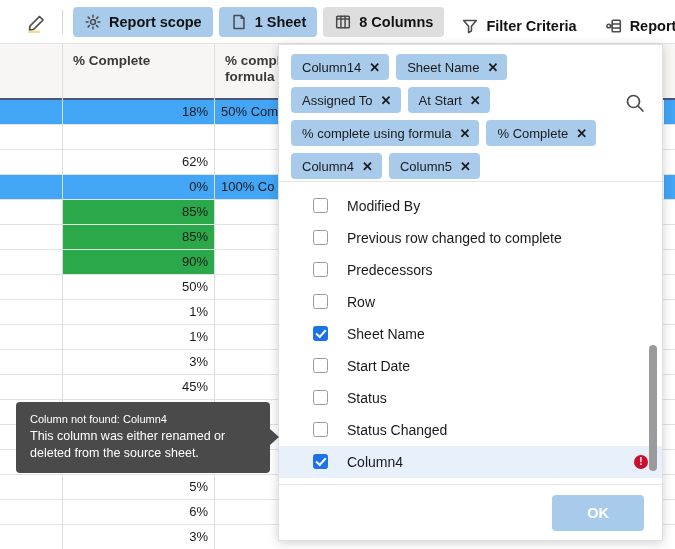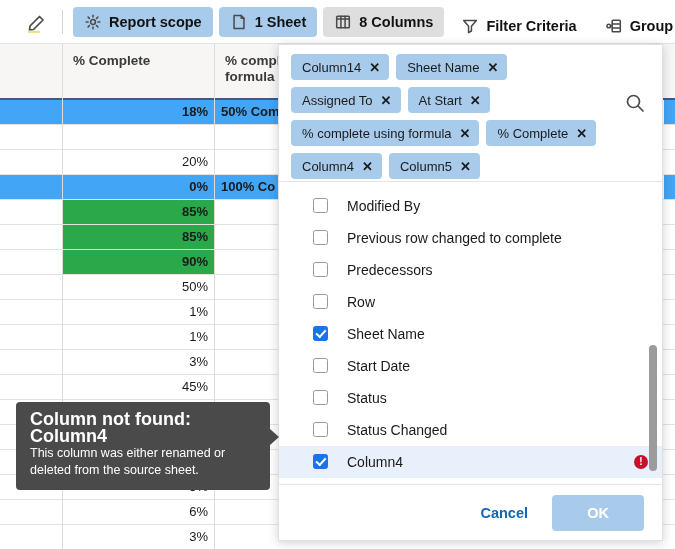--- a/index.html
+++ b/index.html
@@ -49,29 +49,29 @@
   .grow {
     position:absolute; left:0; width:675px; height:25px;
     border-bottom:1px solid #e2e2e2;
   }
   .gcell {
     position:absolute; top:0; height:24px; line-height:24px;
     font-size:13px; color:#1a1a1a; padding:0 6px;
     overflow:hidden; white-space:nowrap;
   }
   .gcell.num { text-align:right; }
-  .gcell.bold { font-weight:700; }
+  .gcell.bold { font-weight:400; }
 
   
   .tooltip {
     position:absolute; left:16px; top:402px; width:254px;
     background:#4a4a4a; border-radius:4px; color:#fff;
     padding:9px 12px 11px 14px; z-index:40;
   }
-  .tooltip-title { font-size:18px; font-weight:700; line-height:17px; }
+  .tooltip-title { font-size:11px; font-weight:400; line-height:17px; }
   .tooltip-body { font-size:12.5px; line-height:17px; font-weight:400; }
   .tooltip-arrow {
     position:absolute; left:270px; top:429px;
     width:0; height:0;
     border-top:8px solid transparent; border-bottom:8px solid transparent;
     border-left:9px solid #4a4a4a; z-index:40;
   }
 
   
   .panel {
@@ -170,21 +170,21 @@
           <div class="gcell" style="left: 664px; width: 11px; background: rgb(66, 165, 245);"></div>
         </div>
         <div class="grow" style="top: 81px;">
           <div class="gcell" style="left: 0px; width: 63px; border-right: 1px solid rgb(220, 220, 220);"></div>
           <div class="gcell num" style="left: 63px; width: 152px; border-right: 1px solid rgb(220, 220, 220);"></div>
           <div class="gcell" style="left: 215px; width: 160px;"></div>
           <div class="gcell" style="left: 664px; width: 11px;"></div>
         </div>
         <div class="grow" style="top: 106px;">
           <div class="gcell" style="left: 0px; width: 63px; border-right: 1px solid rgb(220, 220, 220);"></div>
-          <div class="gcell num" style="left: 63px; width: 152px; border-right: 1px solid rgb(220, 220, 220);">20%</div>
+          <div class="gcell num" style="left: 63px; width: 152px; border-right: 1px solid rgb(220, 220, 220);">62%</div>
           <div class="gcell" style="left: 215px; width: 160px;"></div>
           <div class="gcell" style="left: 664px; width: 11px;"></div>
         </div>
         <div class="grow" style="top: 131px;">
           <div class="gcell" style="left: 0px; width: 63px; background: rgb(66, 165, 245); border-right: 1px solid rgb(220, 220, 220);"></div>
           <div class="gcell num bold" style="left: 63px; width: 152px; background: rgb(66, 165, 245); border-right: 1px solid rgb(220, 220, 220);">0%</div>
           <div class="gcell bold" style="left: 215px; width: 160px; background: rgb(66, 165, 245);">100% Co</div>
           <div class="gcell" style="left: 664px; width: 11px; background: rgb(66, 165, 245);"></div>
         </div>
         <div class="grow" style="top: 156px;">
@@ -367,21 +367,20 @@
           <div class="list-item">
             <span class="cbox on"></span>
             <span class="li-label">Column5</span>
           </div>
         </div>
       <div class="vscroll-track"></div>
       <div class="vscroll-thumb"></div>
     </div>
 
     <div class="panel-footer">
-      <button class="btn-cancel">Cancel</button>
       <button class="btn-ok">OK</button>
     </div>
   </div>
 
   <div class="toolbar">
     <div class="tb-pencil">
       <svg viewBox="0 0 22 22" width="22" height="22" aria-hidden="true">
         <path d="M4 15 L13.5 5.5 L17 9 L7.5 18.5 L3.5 19 Z" class="icon-stroke"></path>
         <line x1="3" y1="21" x2="13" y2="21" style="stroke:#f0e08a;stroke-width:2.5;stroke-linecap:round;"></line>
       </svg>
@@ -432,21 +431,21 @@
     <div class="tb-btn plain" style="margin-left:6px;">
       <span class="tb-ico">
         <svg viewBox="0 0 20 20" width="18" height="18" aria-hidden="true">
           <rect x="8" y="3.5" width="9" height="13" rx="1" class="icon-stroke"></rect>
           <line x1="8" y1="7.8" x2="17" y2="7.8" class="icon-stroke"></line>
           <line x1="8" y1="12.2" x2="17" y2="12.2" class="icon-stroke"></line>
           <circle cx="4.2" cy="10" r="2" class="icon-stroke"></circle>
           <line x1="6.2" y1="10" x2="8" y2="10" class="icon-stroke"></line>
         </svg>
       </span>
-      <span>Group</span>
+      <span>Report</span>
     </div>
 
     <div class="tb-btn plain" style="margin-left:6px;">
       
       
     </div>
   </div>
 
 </div>
 

